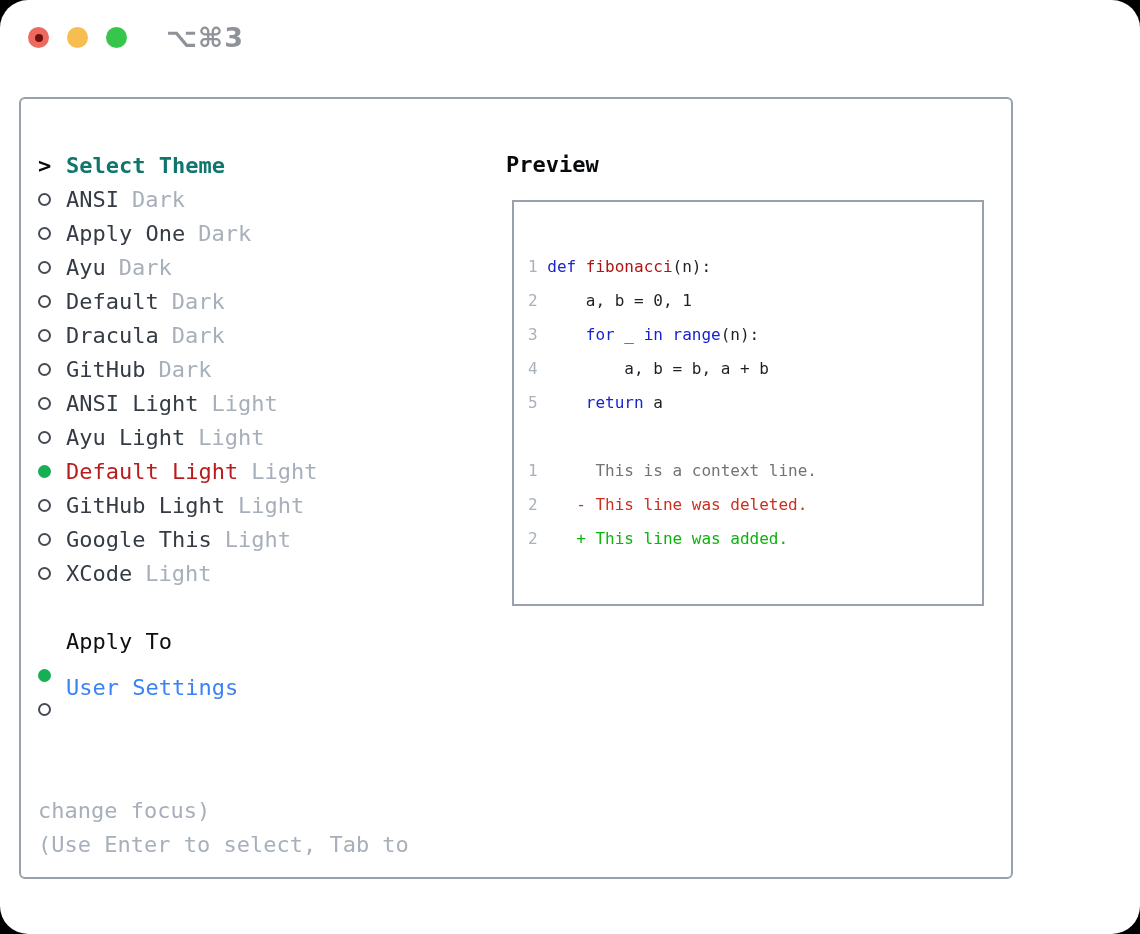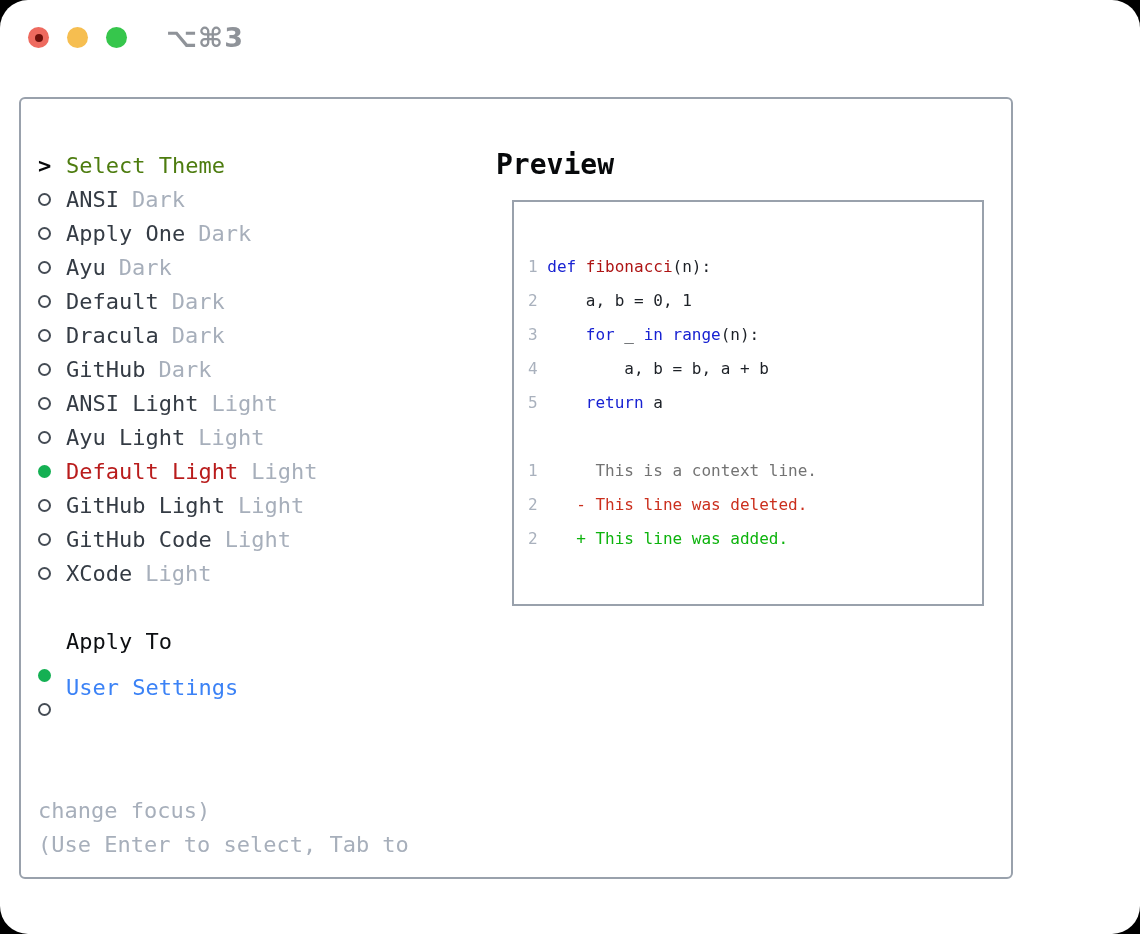--- a/index.html
+++ b/index.html
@@ -26,32 +26,32 @@
   
   .main-box{
     position:absolute;left:19px;top:97px;width:994px;height:782px;
     border:2px solid #99a1ac;border-radius:6px;box-sizing:border-box;background:#fff;
   }
   
   .left-col{position:absolute;left:17px;top:49px;font-size:22px;color:#343b44;}
   .row{height:34px;display:flex;align-items:center;white-space:pre;}
   .marker{width:28px;display:flex;align-items:center;flex:0 0 28px;}
   .prompt{color:#07090b;font-weight:bold;}
-  .h-label{font-weight:normal;color:#4d7c0f;}
+  .h-label{font-weight:bold;color:#0f766e;}
   .radio{width:13px;height:13px;border-radius:50%;border:2px solid #454c55;box-sizing:border-box;}
   .radio.sel{border:none;background:#14b053;}
   .t-variant{color:#a7afbb;margin-left:13px;}
   .theme-row.sel .t-name{color:#b91c1c;}
   .opt-row.sel .t-name{color:#3b82f6;margin-top:24px;}
   .section-label{color:#0c0e11;}
   .hint-line{height:34px;line-height:34px;color:#a7afbb;white-space:pre;}
   
   .preview-label{
-    position:absolute;left:475px;top:49px;height:34px;line-height:34px;
-    font-weight:bold;font-size:28px;color:#07090b;
+    position:absolute;left:485px;top:49px;height:34px;line-height:34px;
+    font-weight:bold;font-size:22px;color:#07090b;
   }
   .preview-box{
     position:absolute;left:491px;top:101px;width:472px;height:406px;
     border:2px solid #99a1ac;box-sizing:border-box;background:#fff;
     padding:48px 0 0 14px;overflow:hidden;
   }
   .crow{height:34px;line-height:34px;font-size:16px;white-space:pre;color:#1d2127;}
   .ln{color:#a9b1bd;}
   .kw{color:#1822d2;}
   .fn{color:#ae1414;}
@@ -84,21 +84,21 @@
           <div class="row theme-row"><span class="marker"><span class="radio"></span></span><span class="t-name">ANSI</span><span class="t-variant">Dark</span></div>
           <div class="row theme-row"><span class="marker"><span class="radio"></span></span><span class="t-name">Apply One</span><span class="t-variant">Dark</span></div>
           <div class="row theme-row"><span class="marker"><span class="radio"></span></span><span class="t-name">Ayu</span><span class="t-variant">Dark</span></div>
           <div class="row theme-row"><span class="marker"><span class="radio"></span></span><span class="t-name">Default</span><span class="t-variant">Dark</span></div>
           <div class="row theme-row"><span class="marker"><span class="radio"></span></span><span class="t-name">Dracula</span><span class="t-variant">Dark</span></div>
           <div class="row theme-row"><span class="marker"><span class="radio"></span></span><span class="t-name">GitHub</span><span class="t-variant">Dark</span></div>
           <div class="row theme-row"><span class="marker"><span class="radio"></span></span><span class="t-name">ANSI Light</span><span class="t-variant">Light</span></div>
           <div class="row theme-row"><span class="marker"><span class="radio"></span></span><span class="t-name">Ayu Light</span><span class="t-variant">Light</span></div>
           <div class="row theme-row sel"><span class="marker"><span class="radio sel"></span></span><span class="t-name">Default Light</span><span class="t-variant">Light</span></div>
           <div class="row theme-row"><span class="marker"><span class="radio"></span></span><span class="t-name">GitHub Light</span><span class="t-variant">Light</span></div>
-          <div class="row theme-row"><span class="marker"><span class="radio"></span></span><span class="t-name">GitHub Code</span><span class="t-variant">Light</span></div>
+          <div class="row theme-row"><span class="marker"><span class="radio"></span></span><span class="t-name">Google This</span><span class="t-variant">Light</span></div>
           <div class="row theme-row"><span class="marker"><span class="radio"></span></span><span class="t-name">XCode</span><span class="t-variant">Light</span></div>
         </div>
       <div class="row"></div>
       <div class="row">
         <span class="marker"></span>
         <span class="section-label">Apply To</span>
       </div>
       <div id="apply-options">
           <div class="row opt-row sel"><span class="marker"><span class="radio sel"></span></span><span class="t-name">User Settings</span></div>
           <div class="row opt-row"><span class="marker"><span class="radio"></span></span></div>

